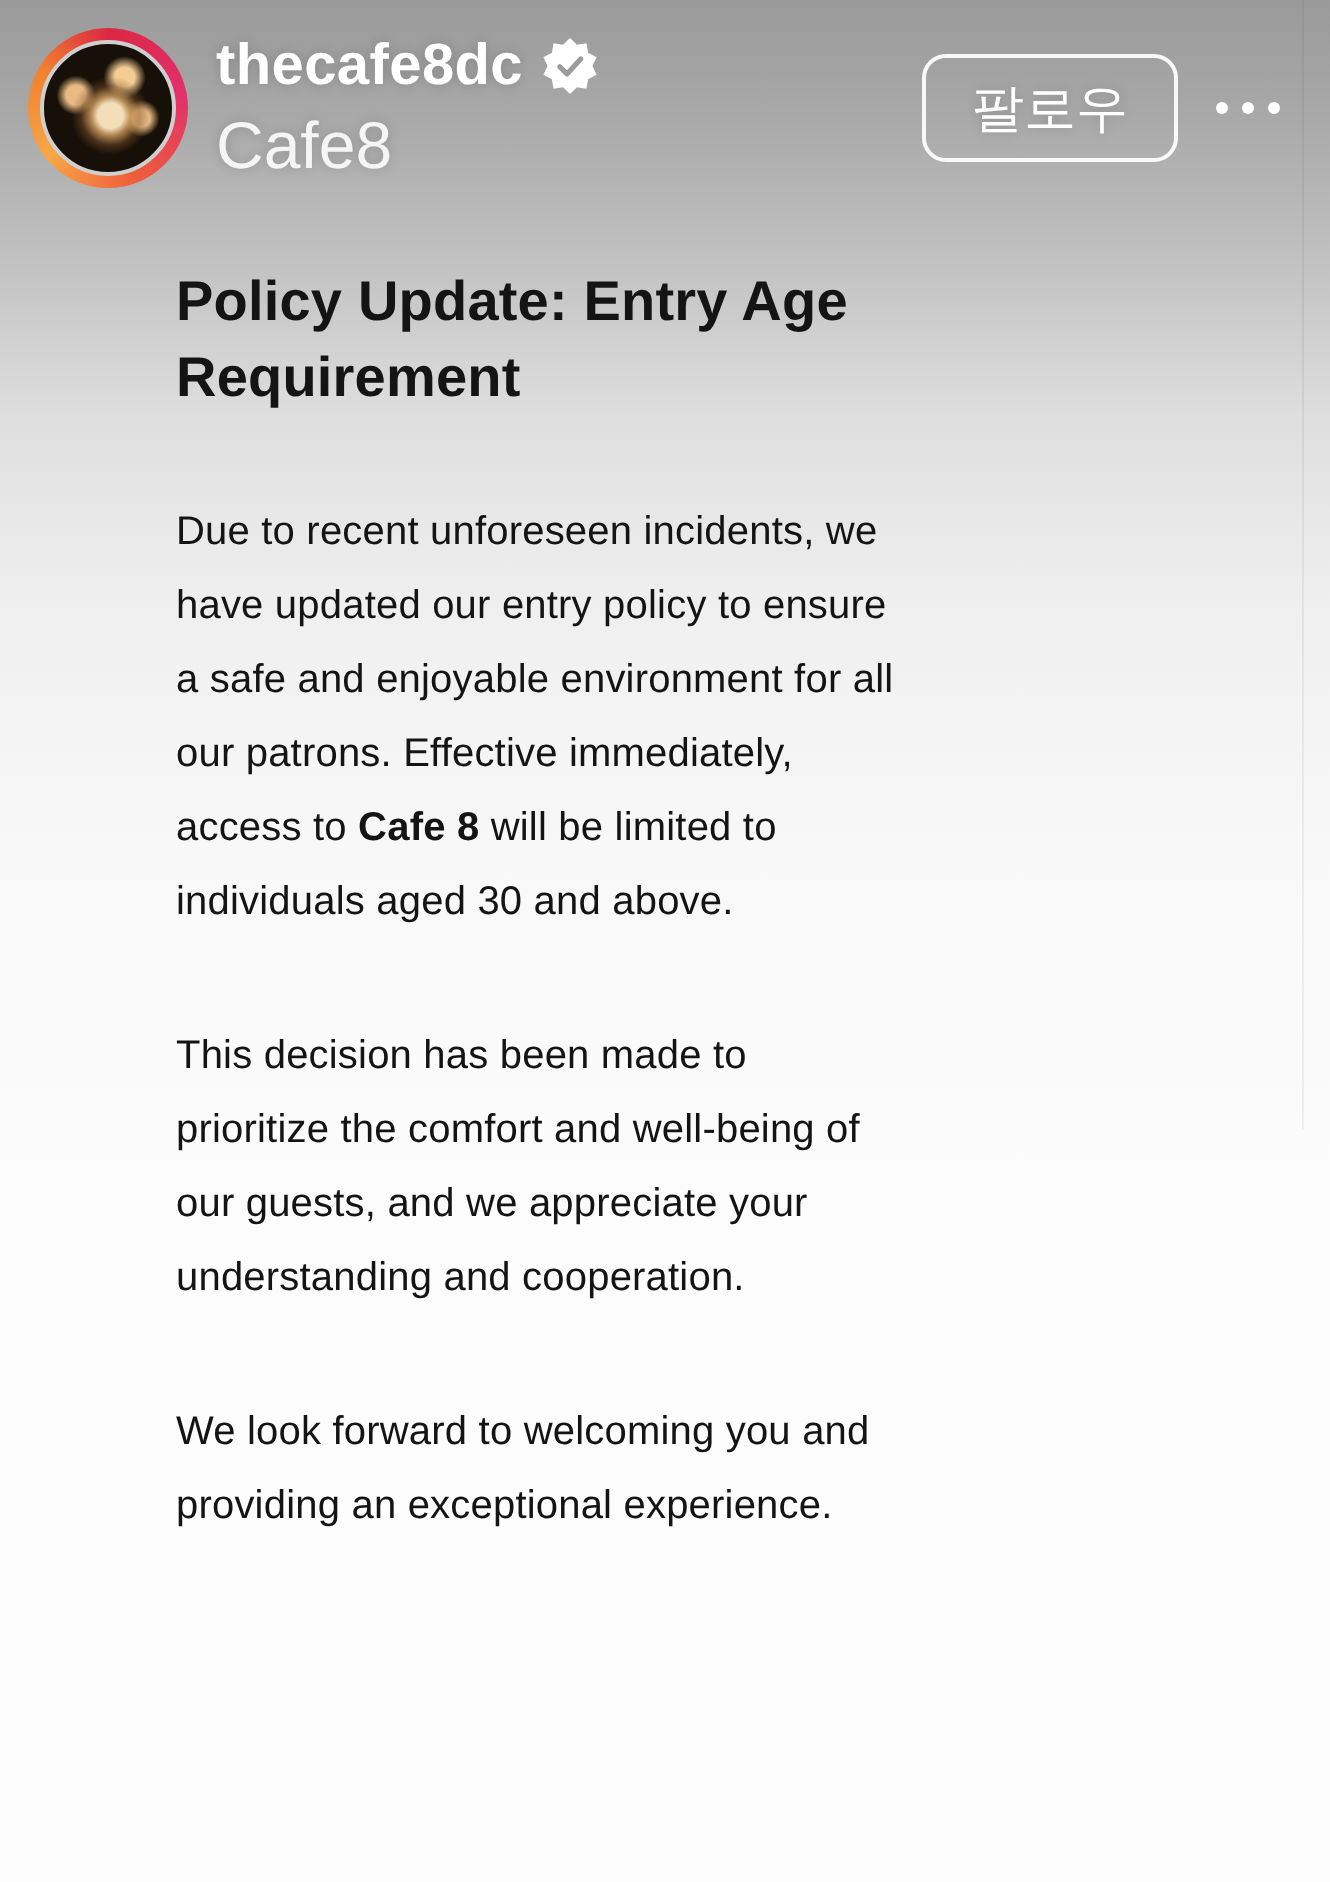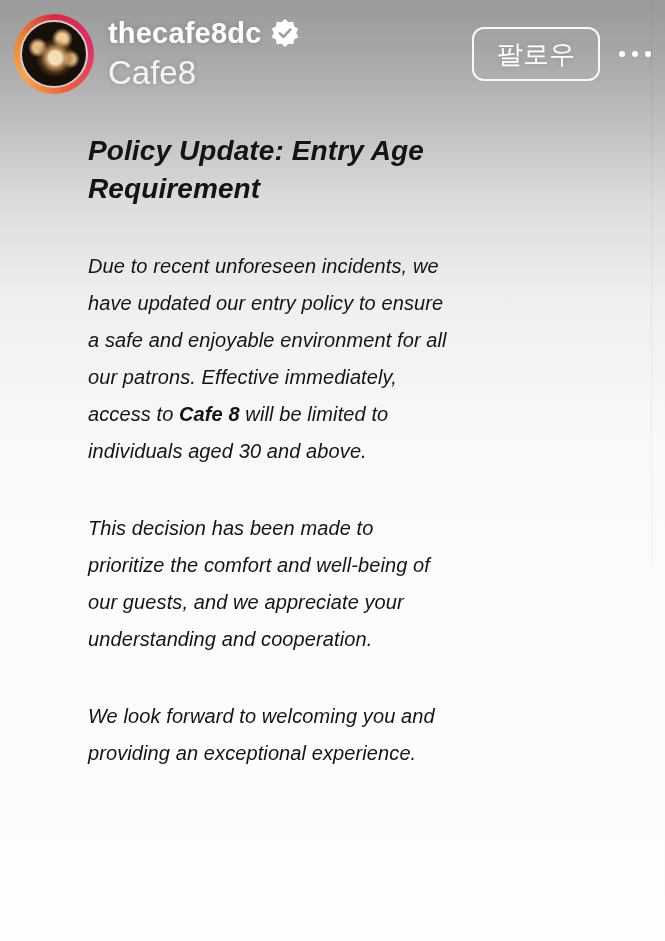--- a/index.html
+++ b/index.html
@@ -21,21 +21,21 @@
     content: "";
     position: absolute; top: 0; right: 13px;
     width: 1px; height: 60%;
     background: rgba(0,0,0,0.05);
     pointer-events: none;
   }
 
   
   .header {
     display: flex; align-items: center;
-    padding: 8px 14px 0 14px;
+    padding: 8px 25px 0 14px;
     height: 100px;
   }
   .avatar-ring {
     width: 80px; height: 80px;
     border-radius: 50%;
     background: conic-gradient(from 0deg,
       #dc2743, #e1306c 80deg, #ef5e3a 160deg,
       #f7a648 230deg, #f0812f 300deg, #dc2743 360deg);
     display: flex; align-items: center; justify-content: center;
     flex: 0 0 auto;
@@ -89,21 +89,20 @@
   }
   .more-btn .dot {
     width: 6px; height: 6px; border-radius: 50%;
     background: #ffffff;
   }
 
   
   .post-body {
     padding: 32px 24px 0 88px;
     color: #141414;
-    font-style: italic;
   }
   .post-title {
     font-size: 28px;
     font-weight: bold;
     line-height: 38px;
     white-space: pre-line;
     margin-bottom: 40px;
     letter-spacing: 0.1px;
   }
   .post-par {

